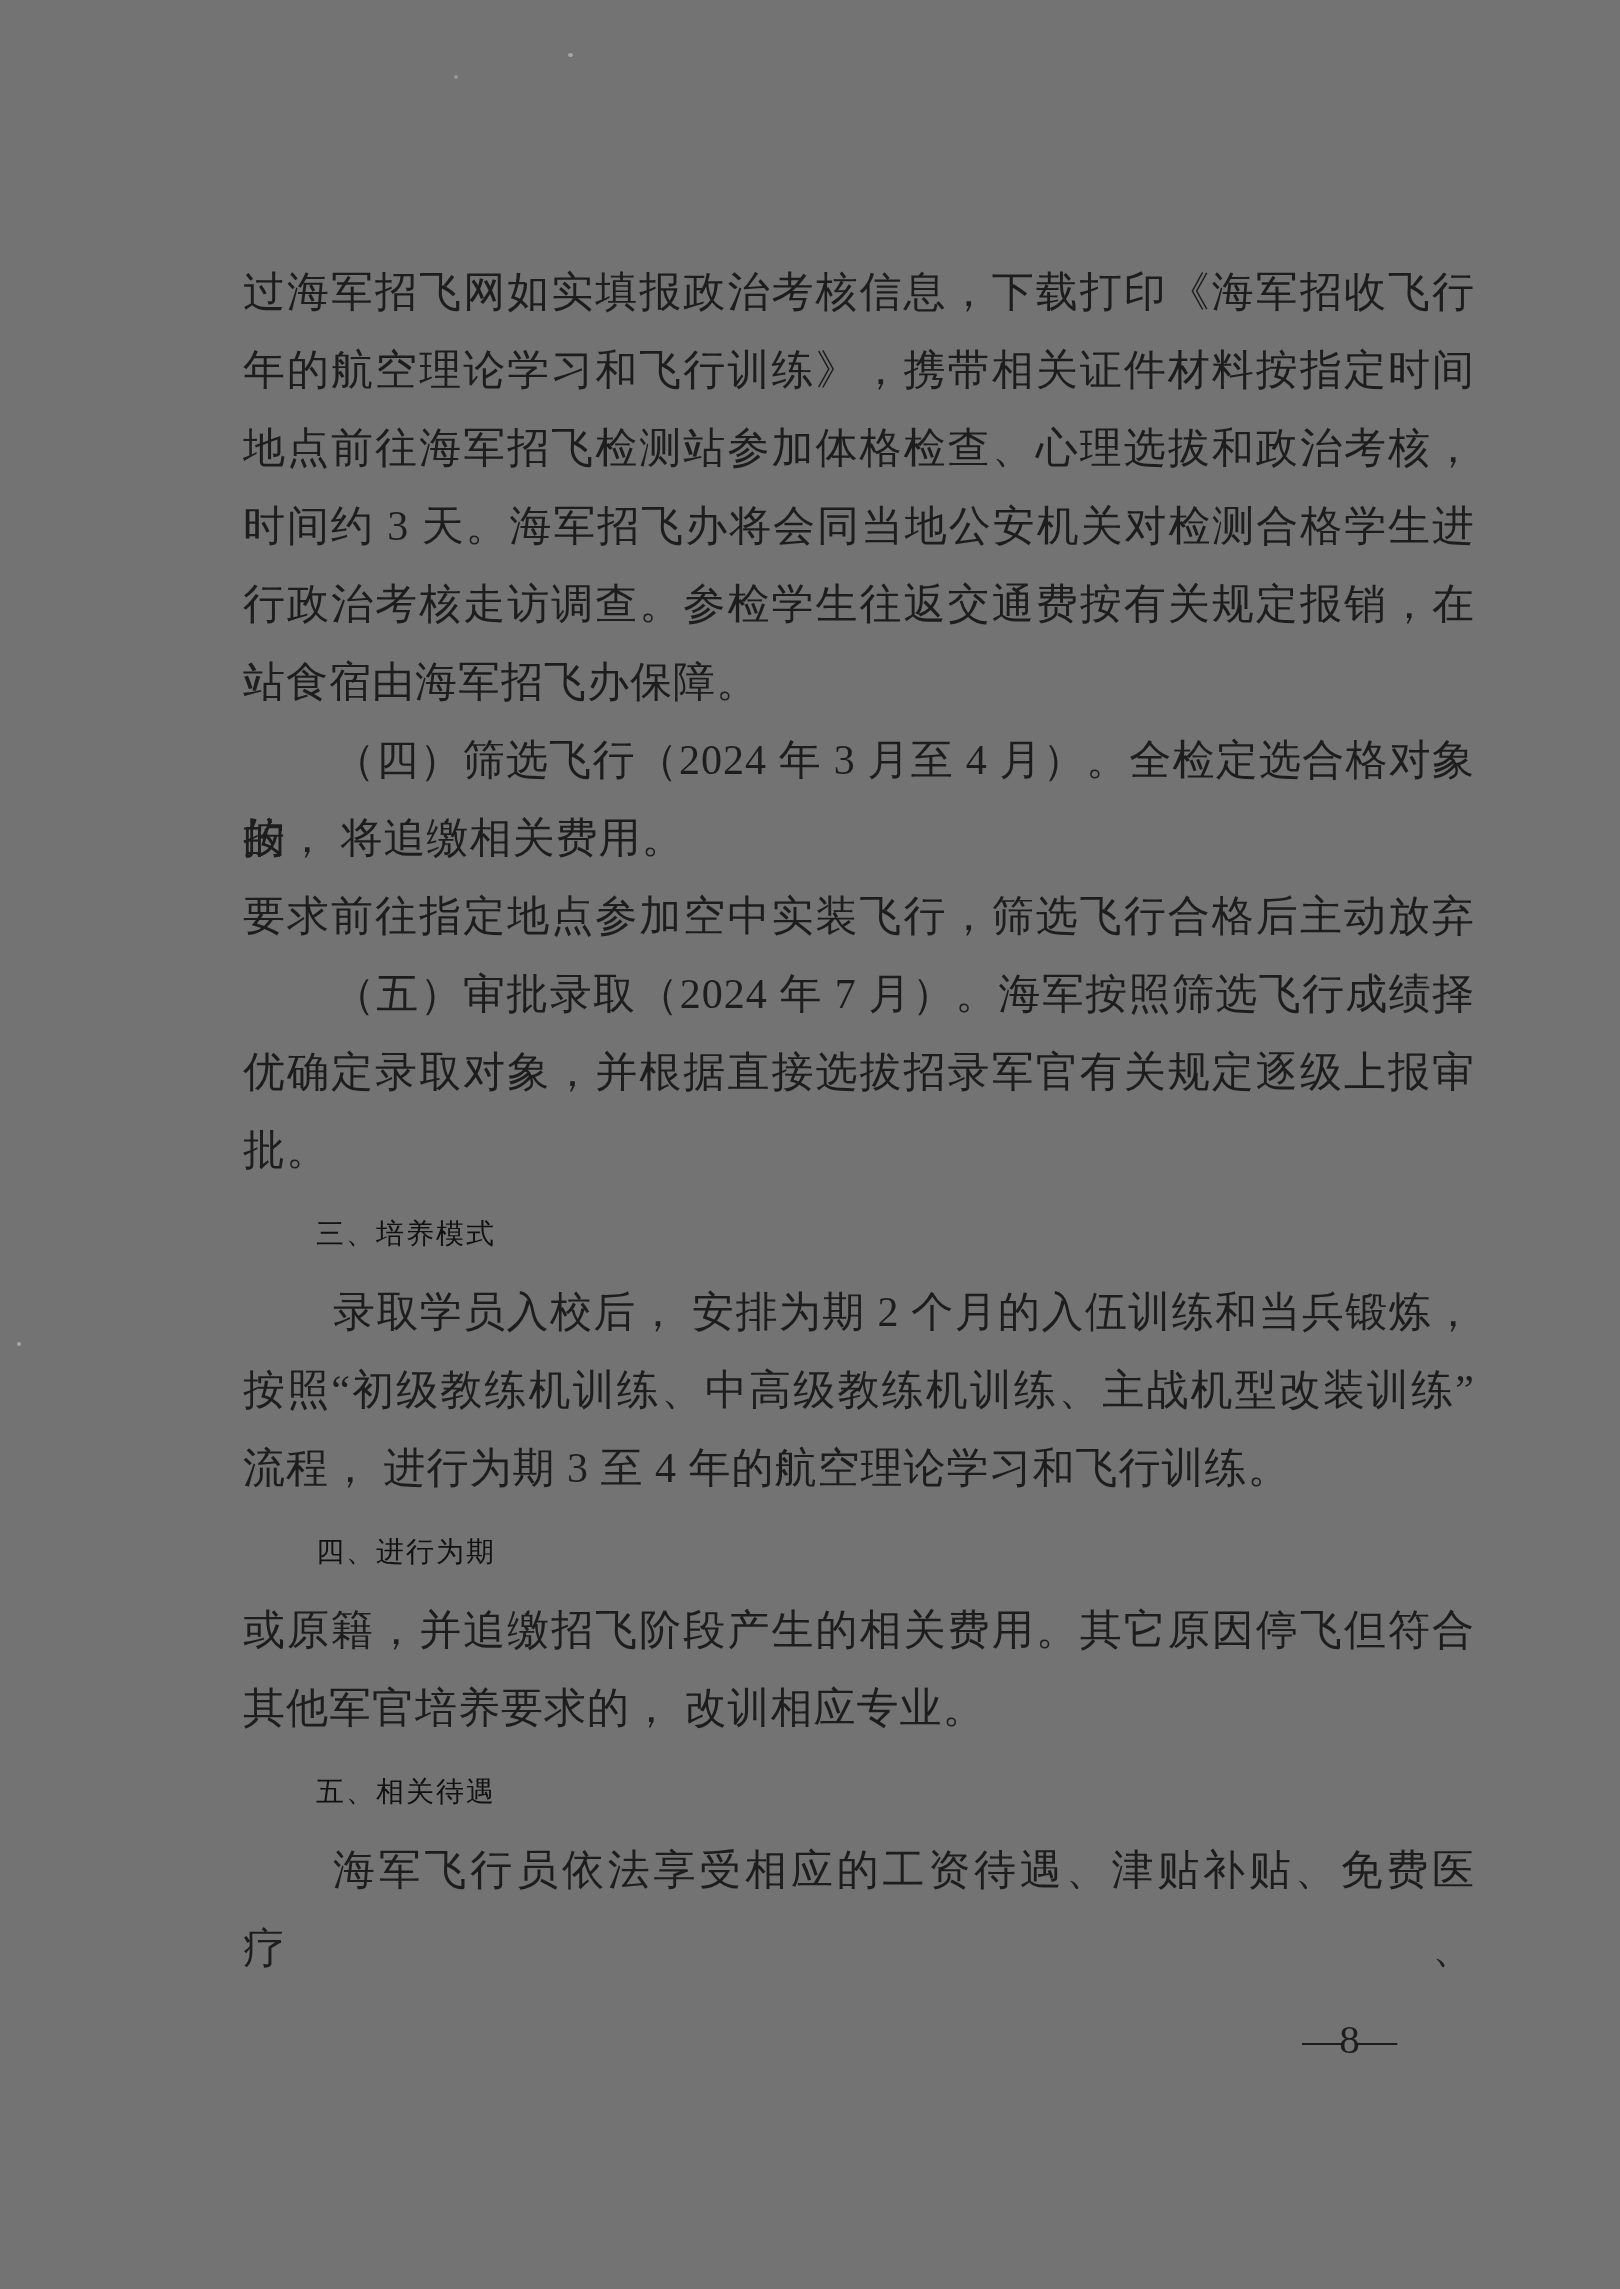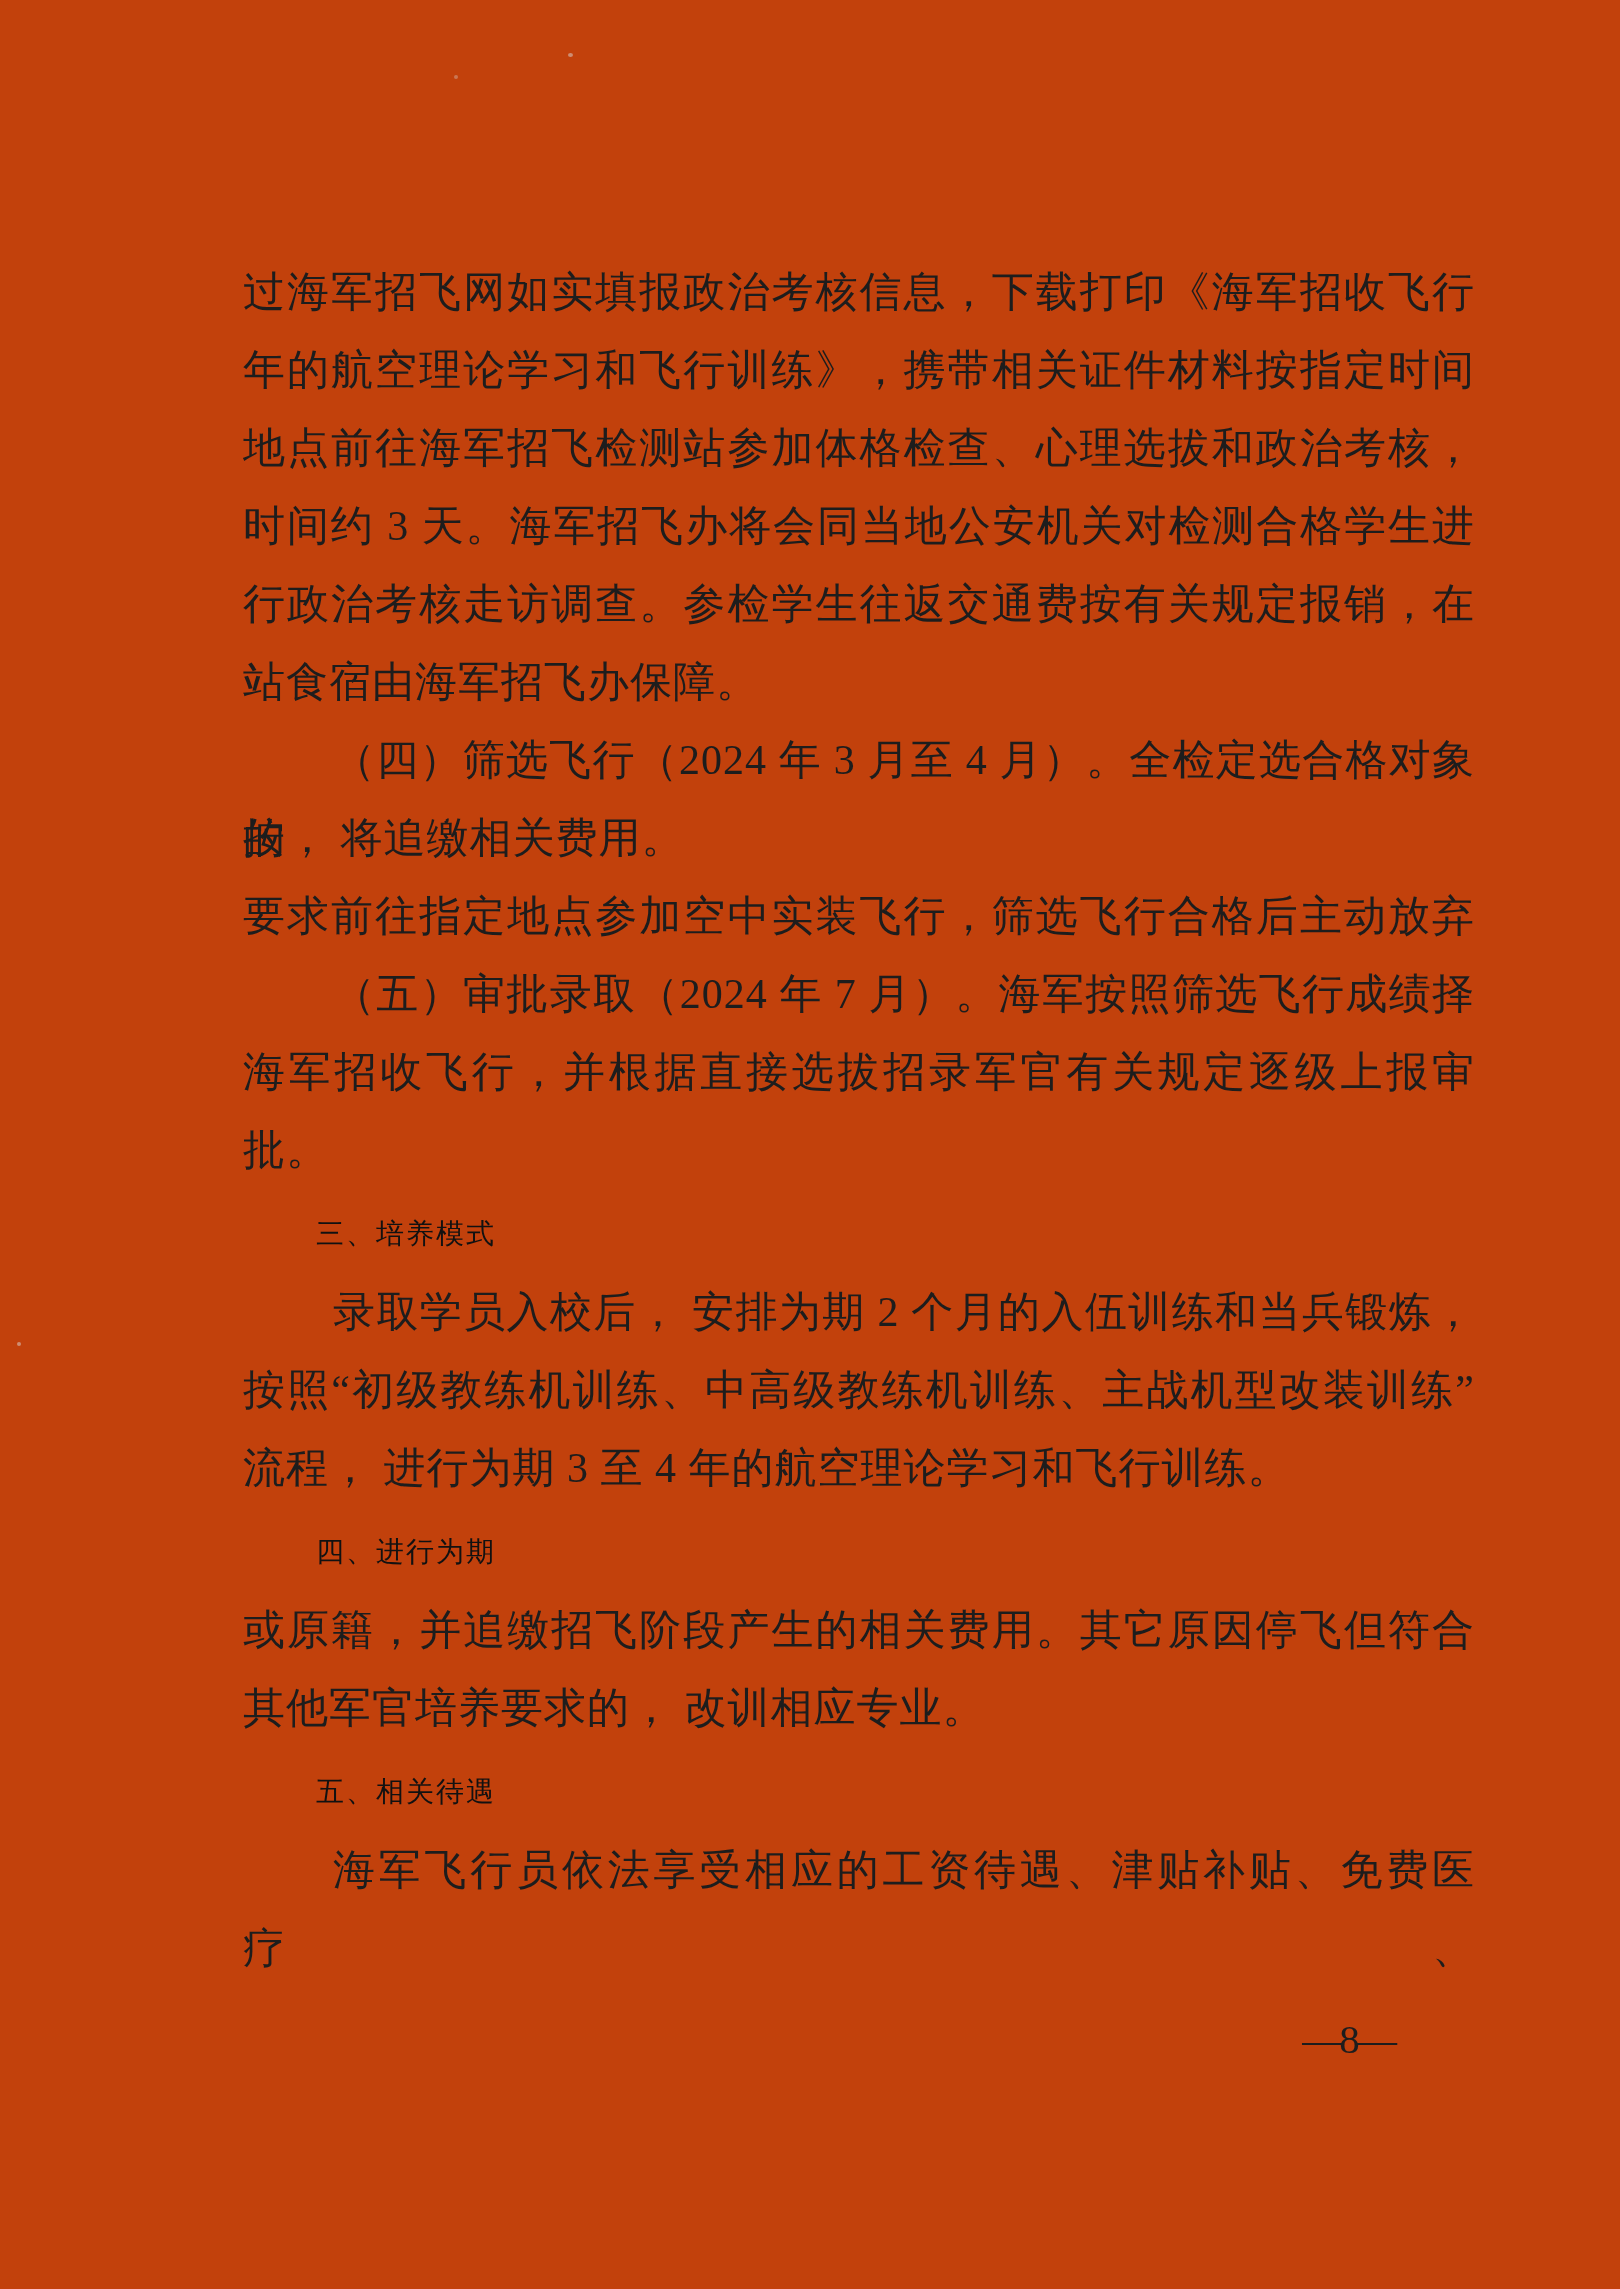--- a/index.html
+++ b/index.html
@@ -4,21 +4,21 @@
 <style>
   html, body {
     margin: 0;
     padding: 0;
     background: #ffffff;
   }
   .page {
     position: relative;
     width: 1620px;
     height: 2290px;
-    background: #c2410c;
+    background: #737373;
     overflow: hidden;
     font-family: "Liberation Serif", "DejaVu Serif", serif;
   }
   .content {
     position: absolute;
     left: 243px;
     top: 253px;
     width: 1232px;
   }
   .line {
@@ -72,21 +72,21 @@
       <div class="line body fill">过海军招飞网如实填报政治考核信息，下载打印《海军招收飞行</div>
       <div class="line body fill">年的航空理论学习和飞行训练》，携带相关证件材料按指定时间</div>
       <div class="line body fill">地点前往海军招飞检测站参加体格检查、心理选拔和政治考核，</div>
       <div class="line body fill">时间约 3 天。海军招飞办将会同当地公安机关对检测合格学生进</div>
       <div class="line body fill">行政治考核走访调查。参检学生往返交通费按有关规定报销，在</div>
       <div class="line body">站食宿由海军招飞办保障。</div>
       <div class="line body fill indent">（四）筛选飞行（2024 年 3 月至 4 月）。全检定选合格对象按</div>
       <div class="line body">的， 将追缴相关费用。</div>
       <div class="line body fill">要求前往指定地点参加空中实装飞行，筛选飞行合格后主动放弃</div>
       <div class="line body fill indent">（五）审批录取（2024 年 7 月）。海军按照筛选飞行成绩择</div>
-      <div class="line body fill">海军招收飞行，并根据直接选拔招录军官有关规定逐级上报审</div>
+      <div class="line body fill">优确定录取对象，并根据直接选拔招录军官有关规定逐级上报审</div>
       <div class="line body">批。</div>
       <div class="line heading indent">三、培养模式</div>
       <div class="line body fill indent">录取学员入校后， 安排为期 2 个月的入伍训练和当兵锻炼，</div>
       <div class="line body fill">按照“初级教练机训练、中高级教练机训练、主战机型改装训练”</div>
       <div class="line body">流程， 进行为期 3 至 4 年的航空理论学习和飞行训练。</div>
       <div class="line heading indent">四、进行为期</div>
       <div class="line body fill">或原籍，并追缴招飞阶段产生的相关费用。其它原因停飞但符合</div>
       <div class="line body">其他军官培养要求的， 改训相应专业。</div>
       <div class="line heading indent">五、相关待遇</div>
       <div class="line body fill indent">海军飞行员依法享受相应的工资待遇、津贴补贴、免费医疗、</div>

